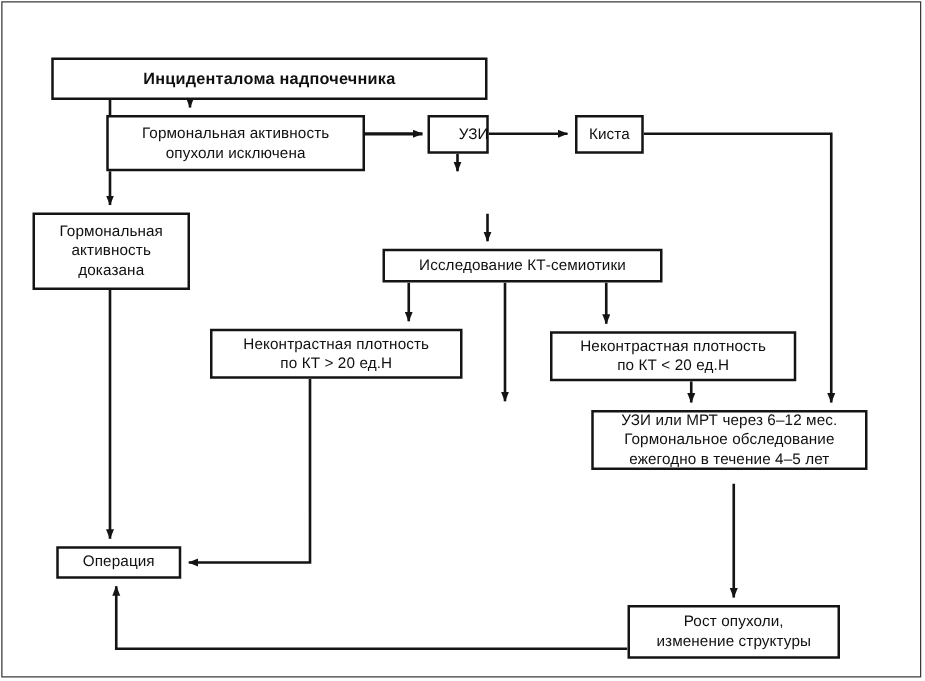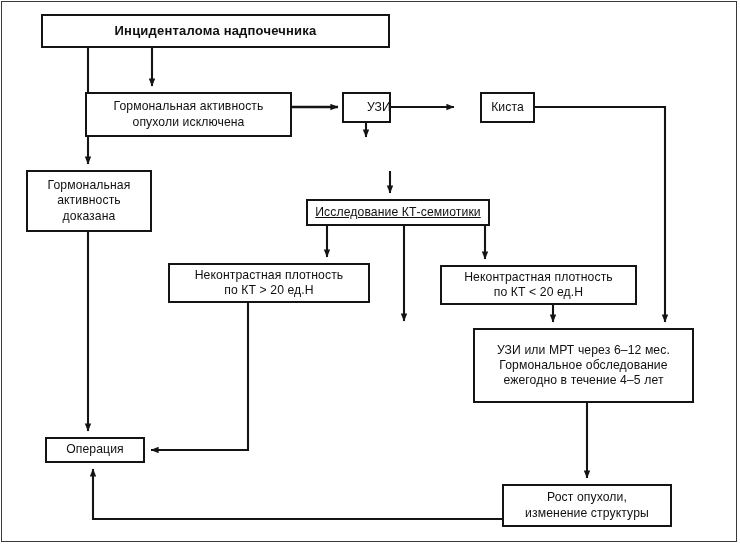--- a/index.html
+++ b/index.html
@@ -48,20 +48,21 @@
     font-size: 12.2px;
     line-height: 15.2px;
     letter-spacing: 0.1px;
     white-space: pre-line;
     padding: 1px 3px;
   }
   .node.title {
     font-weight: bold;
     font-size: 13px;
     letter-spacing: 0.2px;
+    margin-top: 32px;
   }
   .node.small {
     font-size: 12.2px;
   }
 </style>
 </head>
 <body>
 
 <div id="canvas">
 
@@ -111,33 +112,33 @@
 
   <div class="node" style="left:26px; top:170px; width:126px; height:62px;">Гормональная
 активность
 доказана</div>
 
   <div class="node" style="left:85px; top:92px; width:207px; height:45px;">Гормональная активность
 опухоли исключена</div>
 
   <div class="node small" style="left:342px; top:92px; width:49px; height:31px;padding-left:28px;">УЗИ</div>
 
-  <div class="node small" style="left:460px; top:92px; width:55px; height:31px;margin-left:20px;">Киста</div>
+  <div class="node small" style="left:460px; top:92px; width:55px; height:31px;">Киста</div>
 
 
-  <div class="node" style="left:306px; top:199px; width:184px; height:27px;text-decoration:underline;">Исследование КТ-семиотики</div>
+  <div class="node" style="left:306px; top:199px; width:224px; height:27px;">Исследование КТ-семиотики</div>
 
   <div class="node" style="left:168px; top:263px; width:202px; height:40px;">Неконтрастная плотность
 по КТ &gt; 20 ед.Н</div>
 
   <div class="node" style="left:440px; top:265px; width:197px; height:40px;">Неконтрастная плотность
 по КТ &lt; 20 ед.Н</div>
 
 
-  <div class="node" style="left:473px; top:328px; width:221px; height:75px;">УЗИ или МРТ через 6–12 мес.
+  <div class="node" style="left:473px; top:328px; width:221px; height:48px;">УЗИ или МРТ через 6–12 мес.
 Гормональное обследование
 ежегодно в течение 4–5 лет</div>
 
   <div class="node" style="left:45px; top:437px; width:100px; height:26px;">Операция</div>
 
   <div class="node" style="left:502px; top:484px; width:170px; height:43px;">Рост опухоли,
 изменение структуры</div>
 
 </div>
 

